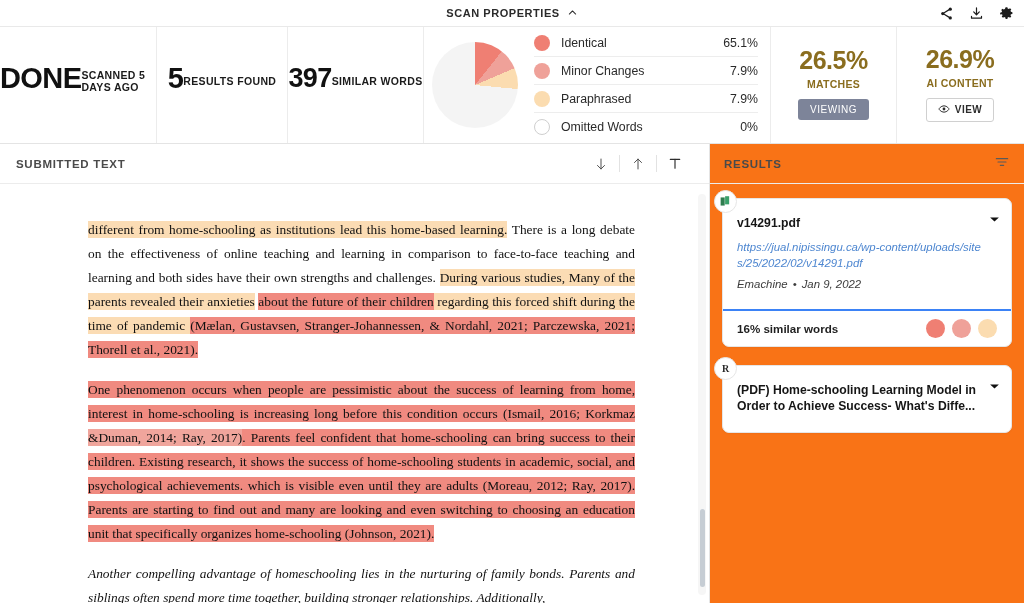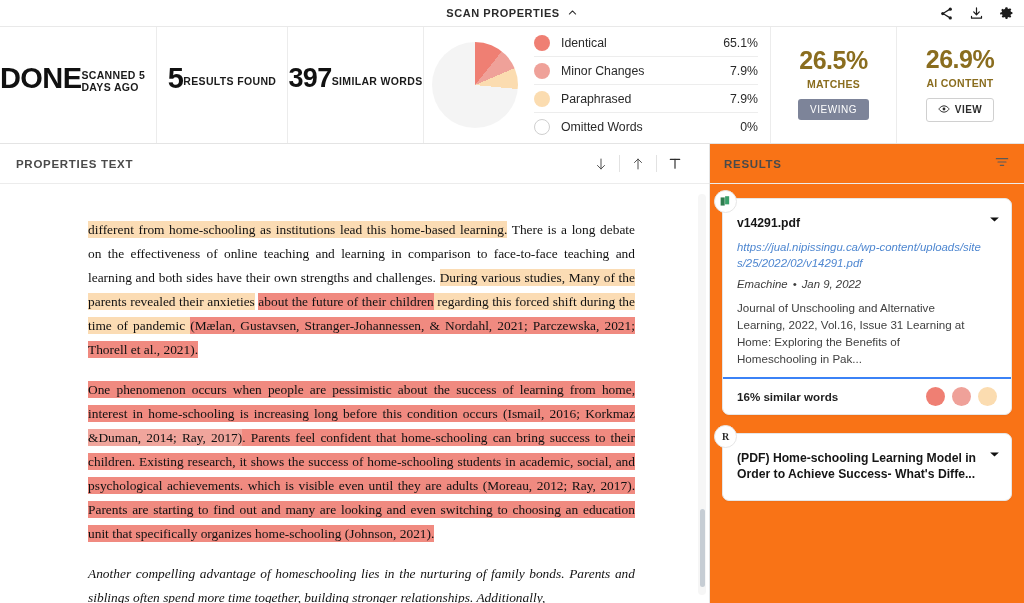--- a/index.html
+++ b/index.html
@@ -245,21 +245,21 @@
         </span>
         <span>VIEW</span>
       </button>
     </div>
   </div>
 
   <div class="body">
 
     <div class="left">
       <div class="panel-head">
-        <div class="panel-title">PROPERTIES TEXT</div>
+        <div class="panel-title">SUBMITTED TEXT</div>
         <div class="head-tools">
           <span class="tool">
             <svg width="14" height="16" viewBox="0 0 24 24">
                 <g fill="none" stroke="#4d4d4d" stroke-width="1.7" stroke-linecap="round" stroke-linejoin="round">
                   <path d="M12 3.5 v17"></path>
                   <path d="M6 14.5 L12 20.5 L18 14.5"></path>
                 </g>
               </svg>
           </span>
           <span class="tool-sep"></span>
@@ -318,21 +318,20 @@
                 <rect x="7.5" y="1.5" width="5" height="10" fill="#39a06a"></rect>
               </svg>
             </div>
             <span class="card-caret"><svg width="11" height="7" viewBox="0 0 12 8">
                 <path d="M1 1.6 L6 6.4 L11 1.6" fill="#111"></path>
               </svg></span>
             <div class="card-body">
               <div class="card-title">v14291.pdf</div>
               <div class="card-url">https://jual.nipissingu.ca/wp-content/uploads/sites/25/2022/02/v14291.pdf</div>
               <div class="card-meta"><span>Emachine</span><span class="sep">•</span><span>Jan 9, 2022</span></div>
-              <div class="card-desc">Journal of Unschooling and Alternative Learning, 2022, Vol.16, Issue 31 Learning at Home: Exploring the Benefits of Homeschooling in Pak...</div>
             </div>
             <div class="card-foot">
               <span class="card-foot-text">16% similar words</span>
               <span class="foot-dots">
                 <span class="foot-dot" style="background: rgb(239, 127, 115);"></span>
                 <span class="foot-dot" style="background: rgb(239, 161, 153);"></span>
                 <span class="foot-dot" style="background: rgb(251, 220, 176);"></span>
               </span>
             </div>
           </div>

